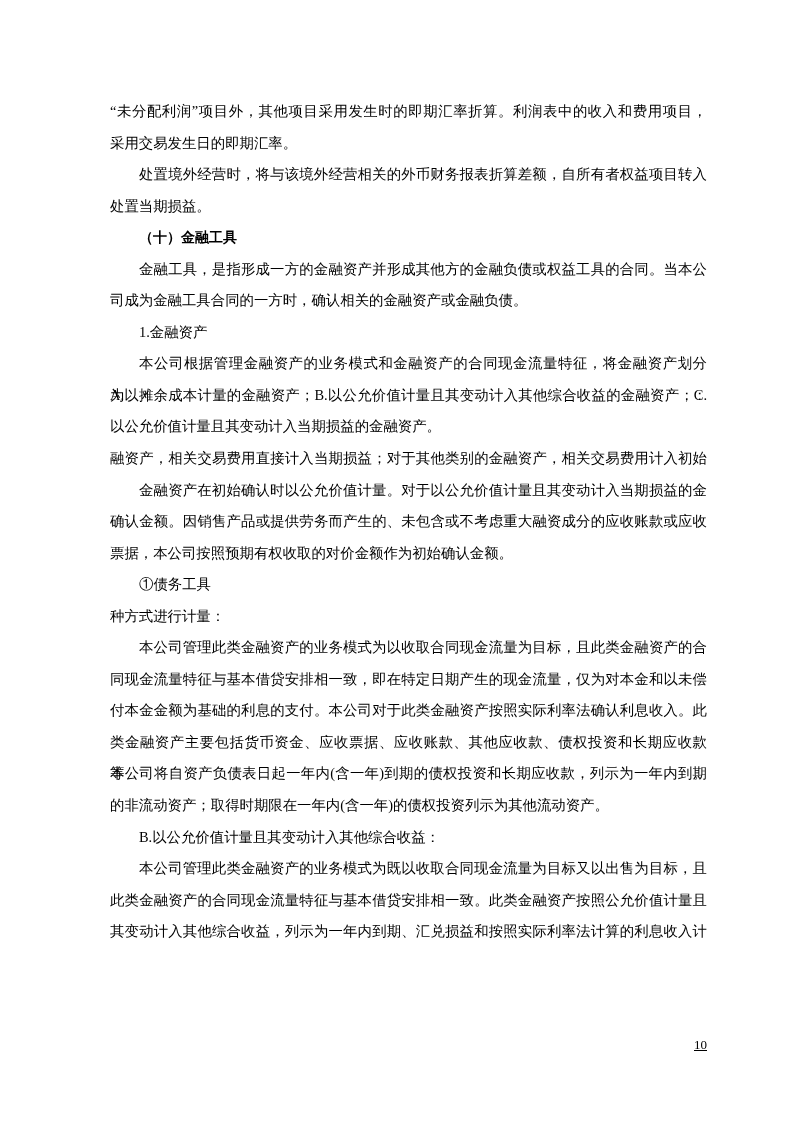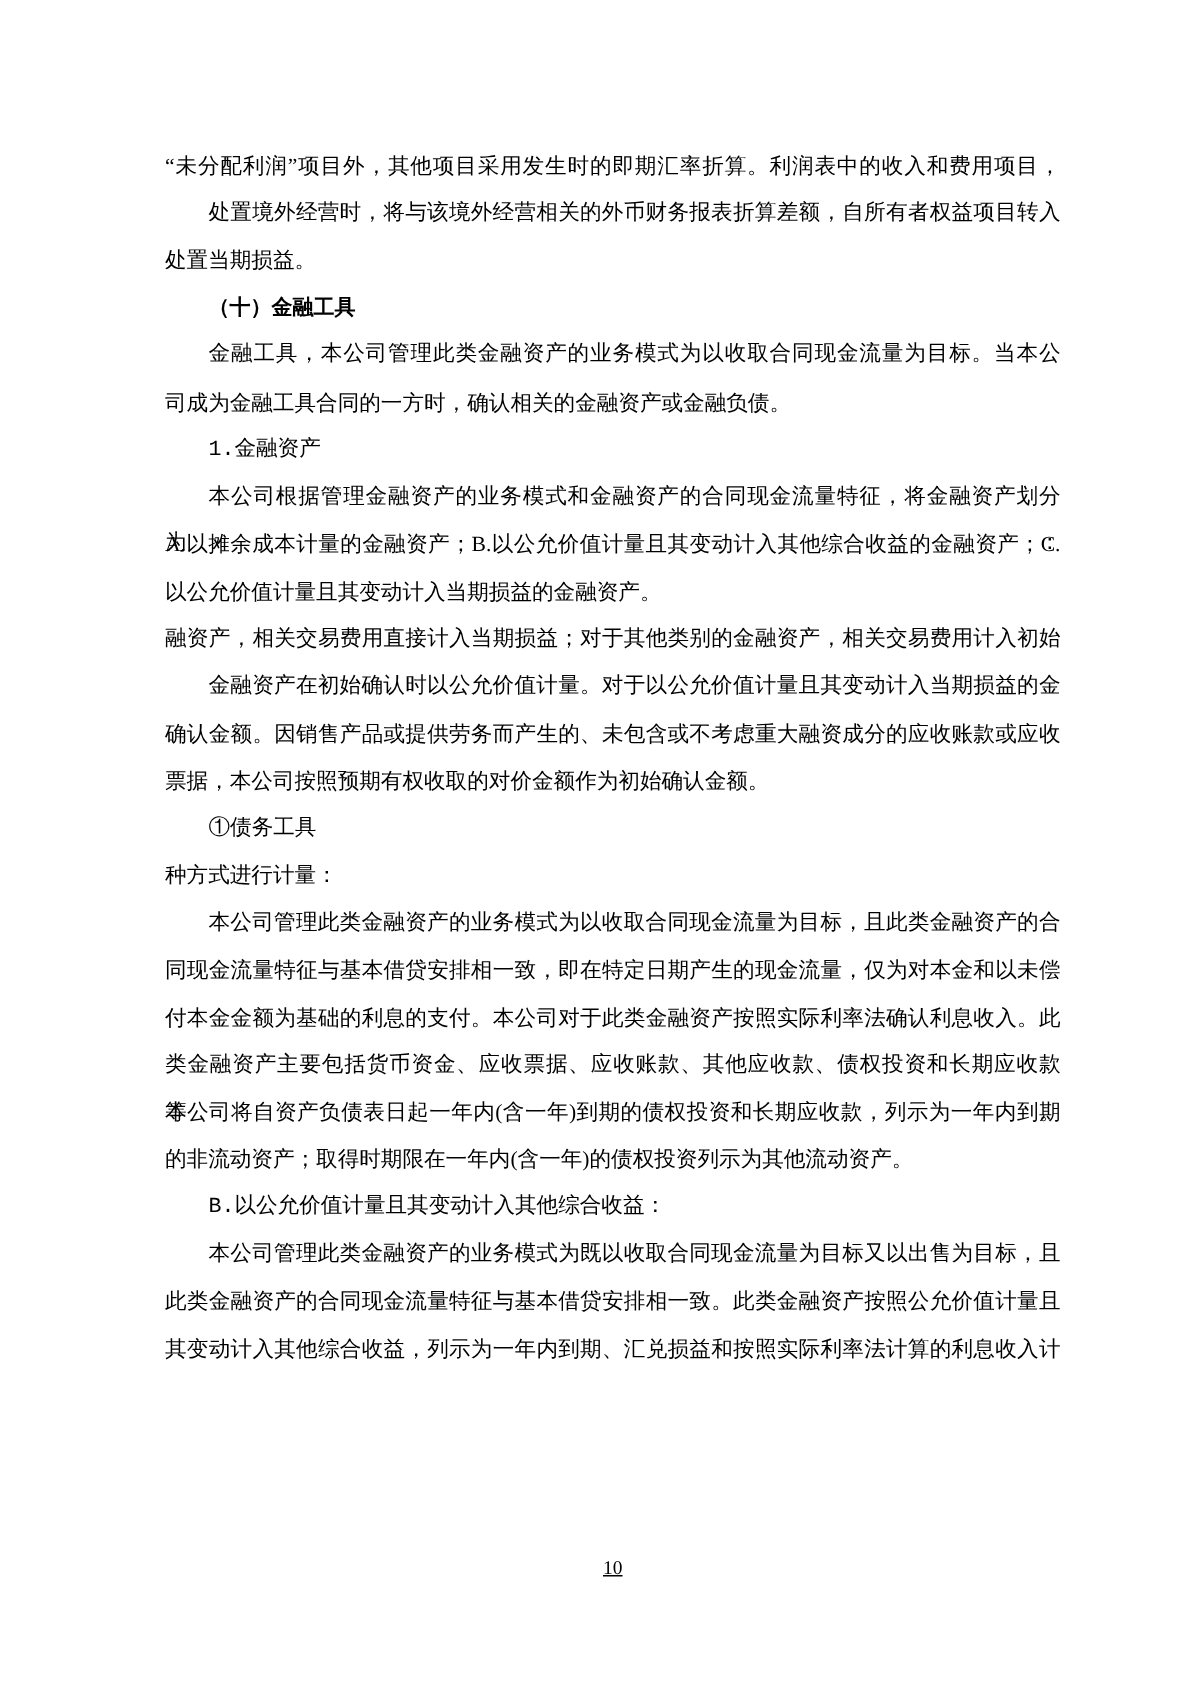--- a/index.html
+++ b/index.html
@@ -31,49 +31,49 @@
     white-space: normal;
     overflow: visible;
   }
   .line.stretch {
     text-align: justify;
     text-align-last: justify;
     word-break: break-all;
   }
   .line.indent {
     text-indent: 29px;
-    font-family: Liberation Mono, monospace;
   }
   .line.bold {
     font-weight: bold;
     font-size: 14px;
   }
   .footer {
     position: absolute;
     left: 110px;
     top: 1036px;
     width: 597px;
-    text-align: center;
+    text-align: right;
     font-size: 13px;
     line-height: 17px;
     color: #000000;
     text-decoration: underline;
   }
 </style>
 </head>
 <body>
 
 <div class="page">
   <div class="content">
 
   <div class="line stretch">“未分配利润”项目外，其他项目采用发生时的即期汇率折算。利润表中的收入和费用项目，</div>
+      <div class="line">采用交易发生日的即期汇率。</div>
       <div class="line stretch indent">处置境外经营时，将与该境外经营相关的外币财务报表折算差额，自所有者权益项目转入</div>
       <div class="line">处置当期损益。</div>
       <div class="line indent bold">（十）金融工具</div>
-      <div class="line stretch indent">金融工具，本公司管理此类金融资产的业务模式为以收取合同现金流量为目标。当本公</div>
+      <div class="line stretch indent">金融工具，是指形成一方的金融资产并形成其他方的金融负债或权益工具的合同。当本公</div>
       <div class="line">司成为金融工具合同的一方时，确认相关的金融资产或金融负债。</div>
       <div class="line indent">1.金融资产</div>
       <div class="line stretch indent">本公司根据管理金融资产的业务模式和金融资产的合同现金流量特征，将金融资产划分为：</div>
       <div class="line stretch">A.以摊余成本计量的金融资产；B.以公允价值计量且其变动计入其他综合收益的金融资产；C.</div>
       <div class="line">以公允价值计量且其变动计入当期损益的金融资产。</div>
       <div class="line stretch">融资产，相关交易费用直接计入当期损益；对于其他类别的金融资产，相关交易费用计入初始</div>
       <div class="line stretch indent">金融资产在初始确认时以公允价值计量。对于以公允价值计量且其变动计入当期损益的金</div>
       <div class="line stretch">确认金额。因销售产品或提供劳务而产生的、未包含或不考虑重大融资成分的应收账款或应收</div>
       <div class="line">票据，本公司按照预期有权收取的对价金额作为初始确认金额。</div>
       <div class="line indent">①债务工具</div>

